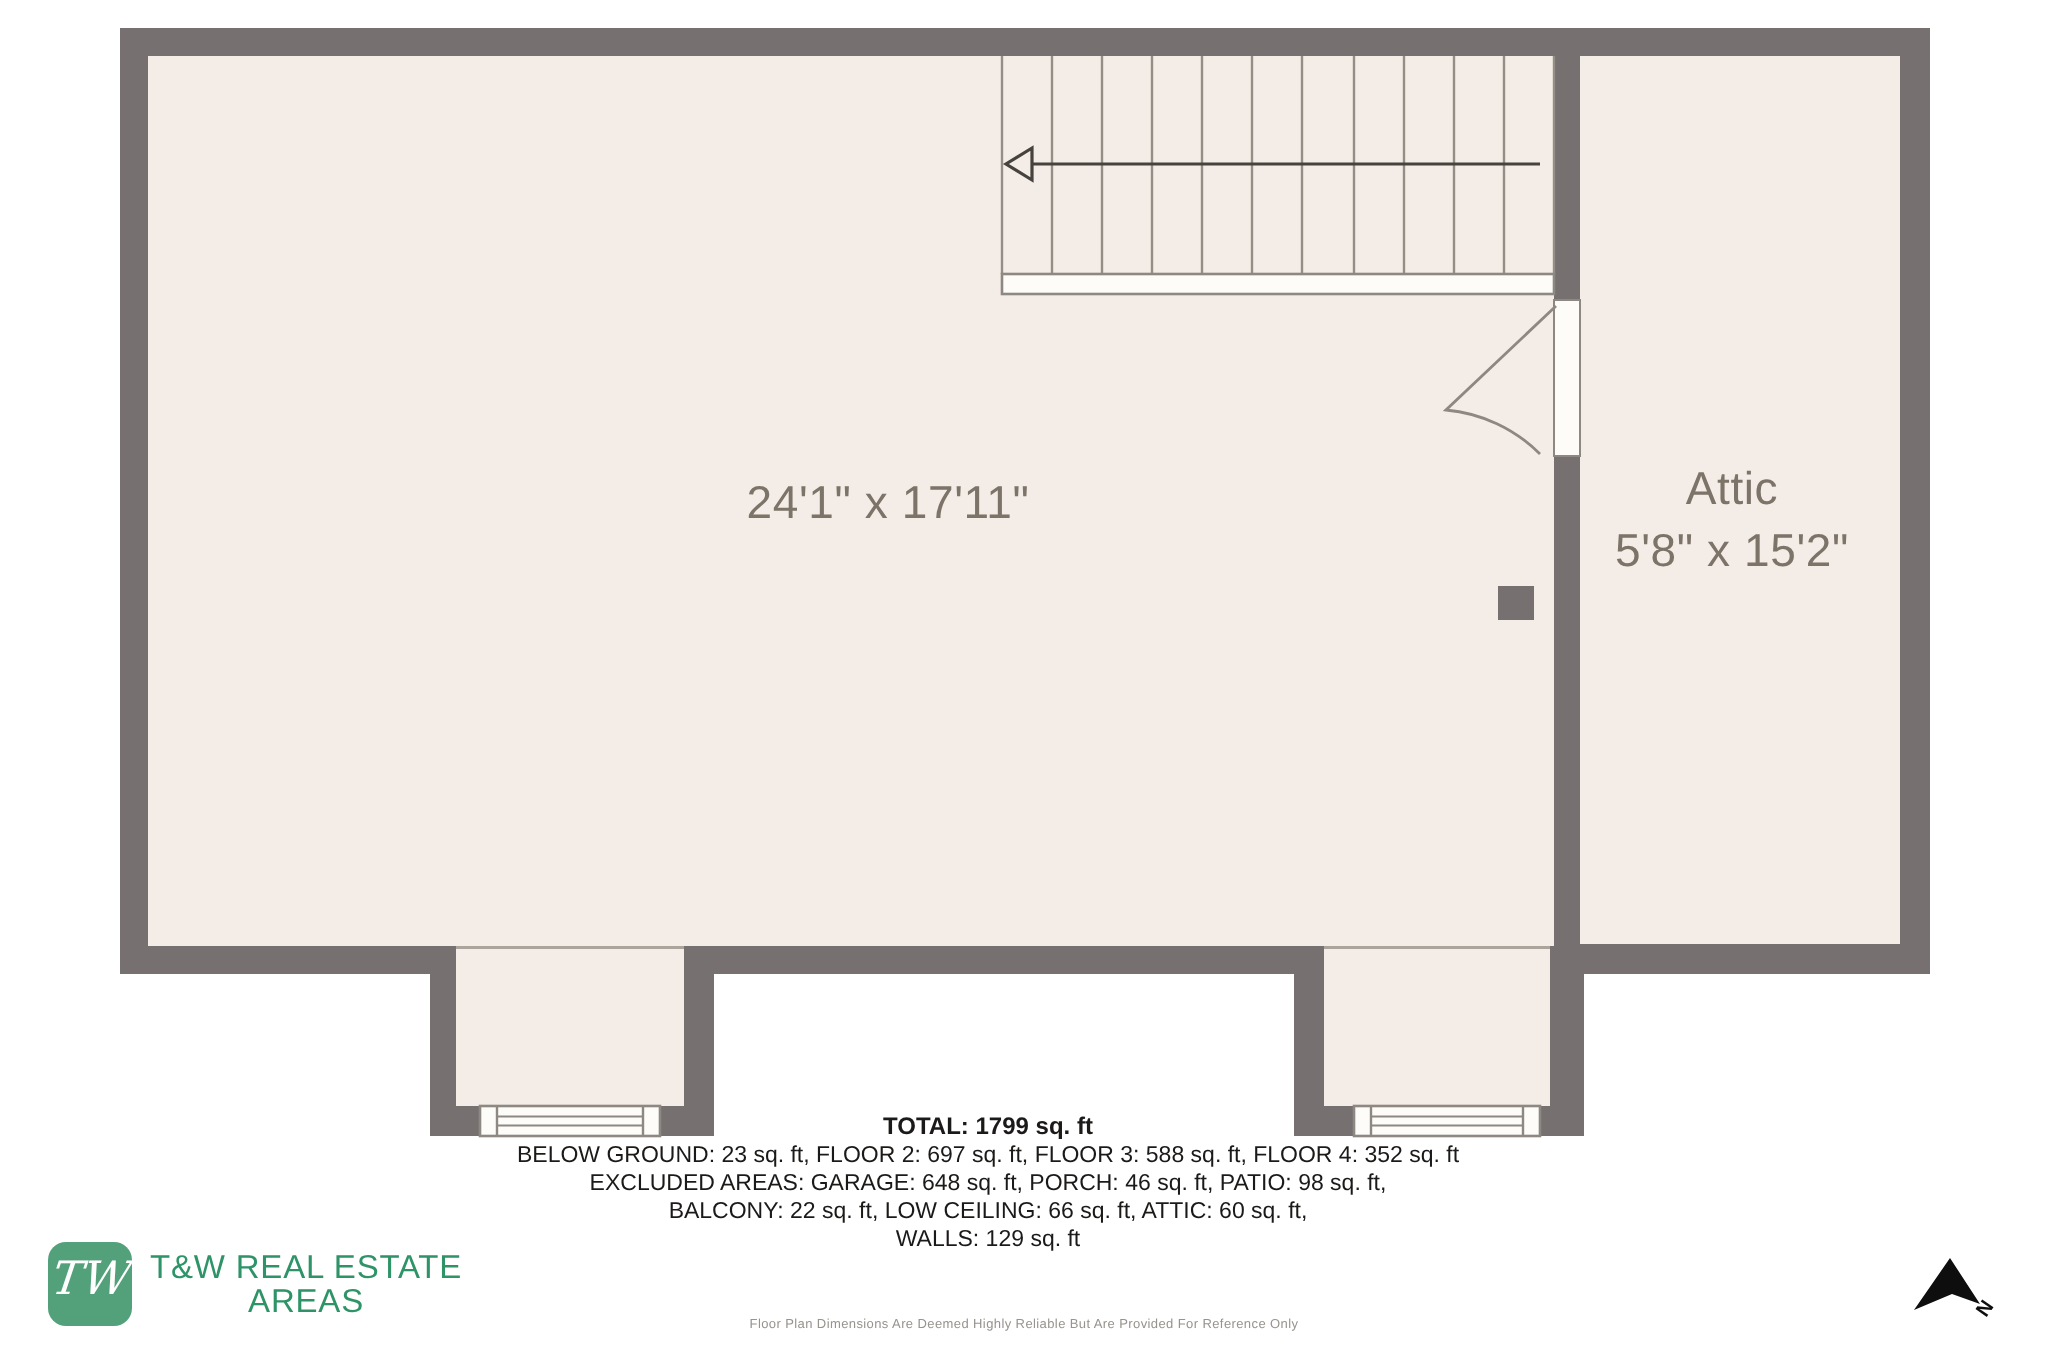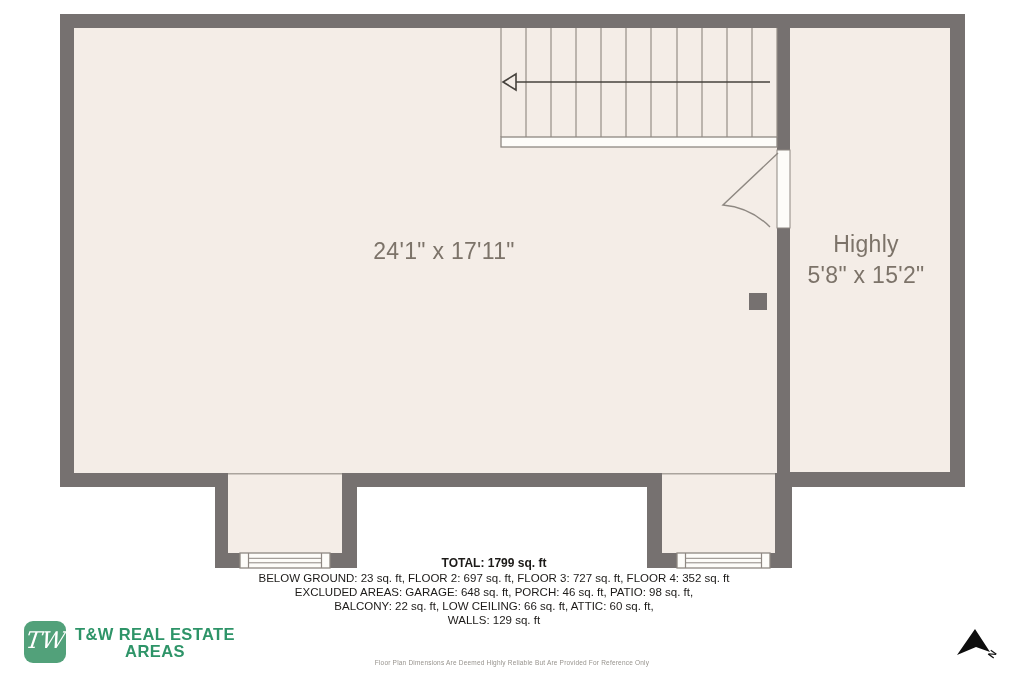--- a/index.html
+++ b/index.html
@@ -65,21 +65,20 @@
   }
   .logo-text {
     margin-left: 9px;
     padding-top: 5px;
     color: #2e9468;
     font-size: 16.5px;
     line-height: 17px;
     letter-spacing: 0.4px;
     text-align: center;
     white-space: nowrap;
-    font-weight: bold;
   }
 </style>
 </head>
 <body>
 
 <div class="canvas">
 
   <svg class="plan-svg" width="1024" height="683" viewBox="0 0 1024 683">
 
     <g fill="#f4ede7">
@@ -158,27 +157,27 @@
       <polygon points="975,629 990,652 976,647 957,655" fill="#0e0e0e"></polygon>
       <text x="993" y="659" font-size="10" font-weight="bold" fill="#0e0e0e" transform="rotate(-55 993 659)">N</text>
     </g>
   </svg>
 
   <div class="room-label" style="left: 294px; top: 236px; width: 300px;">
     <div class="dims">24'1" x 17'11"</div>
   </div>
 
   <div class="room-label" style="left: 766px; top: 229px; width: 200px;">
-    <div>Highly</div>
+    <div>Attic</div>
     <div class="dims">5'8" x 15'2"</div>
   </div>
 
   <div class="footer">
     <div class="total">TOTAL: 1799 sq. ft</div>
-    <div>BELOW GROUND: 23 sq. ft, FLOOR 2: 697 sq. ft, FLOOR 3: 727 sq. ft, FLOOR 4: 352 sq. ft</div>
+    <div>BELOW GROUND: 23 sq. ft, FLOOR 2: 697 sq. ft, FLOOR 3: 588 sq. ft, FLOOR 4: 352 sq. ft</div>
     <div>EXCLUDED AREAS: GARAGE: 648 sq. ft, PORCH: 46 sq. ft, PATIO: 98 sq. ft,</div>
     <div>BALCONY: 22 sq. ft, LOW CEILING: 66 sq. ft, ATTIC: 60 sq. ft,</div>
     <div>WALLS: 129 sq. ft</div>
   </div>
 
   <div class="disclaimer">Floor Plan Dimensions Are Deemed Highly Reliable But Are Provided For Reference Only</div>
 
   <div class="logo">
     <div class="logo-box">
       <span class="logo-monogram">TW</span>

